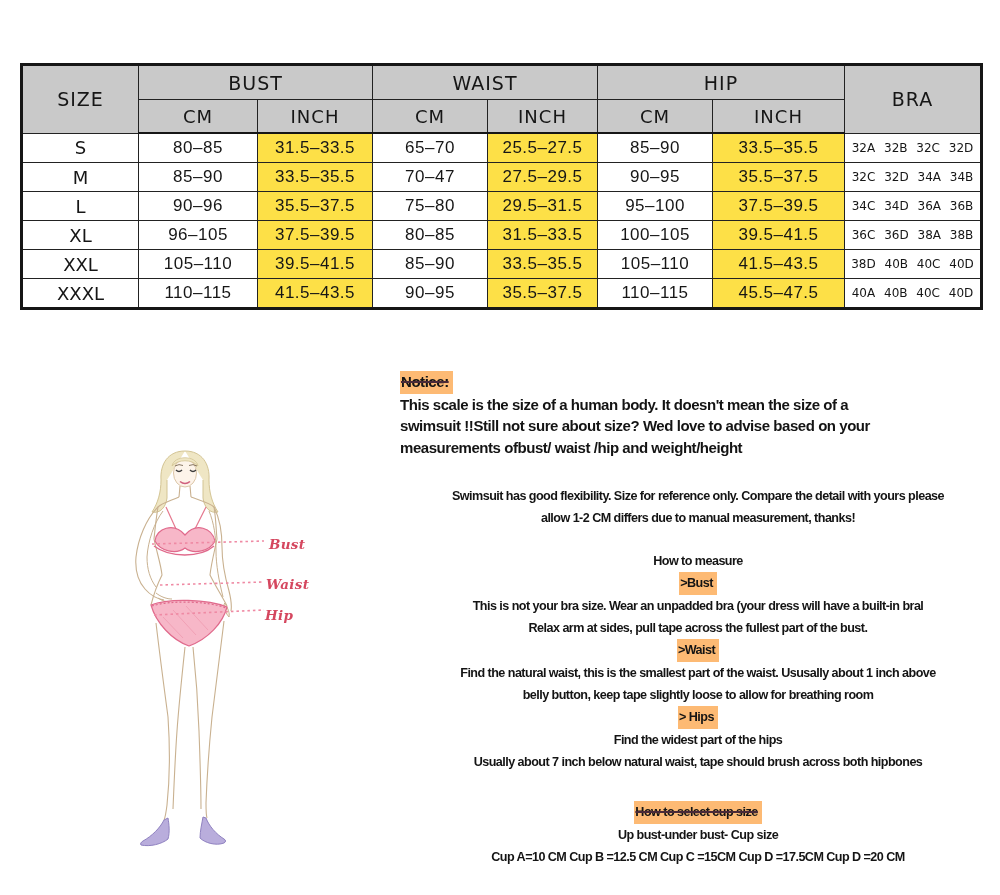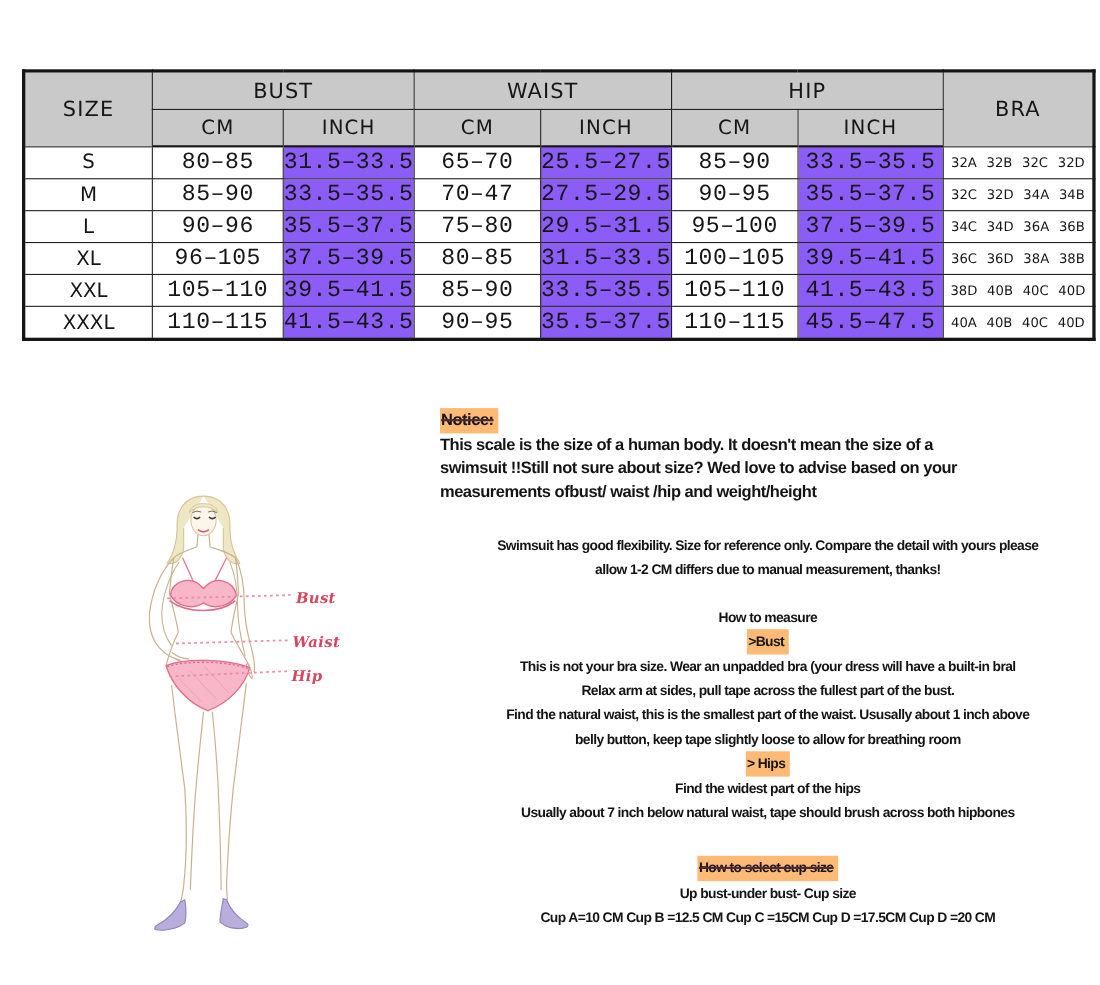--- a/index.html
+++ b/index.html
@@ -10,22 +10,22 @@
   .size-table{position:absolute;left:20px;top:63px;border-collapse:collapse;
               table-layout:fixed;border:3px solid #161616;}
   .size-table th,.size-table td{border:1.5px solid #222;text-align:center;
               vertical-align:middle;padding:0;overflow:hidden;white-space:nowrap;}
   .size-table thead th{background:#c9c9c9;font-family:"DejaVu Sans",sans-serif;
               font-weight:normal;letter-spacing:1px;}
   .hr1 th{font-size:19px;height:33px;}
   .hr2 th{font-size:18px;height:32px;border-bottom:2.5px solid #161616;}
   .size-table tbody td{height:28px;}
   .c-size{font-family:"DejaVu Sans",sans-serif;font-size:18px;}
-  .c-cm,.c-inch{font-family:Liberation Mono, monospace;font-size:21px;letter-spacing:.5px;}
-  .c-inch{background:#8b5cf6;margin-top:24px;}
+  .c-cm,.c-inch{font-family:Liberation Sans, sans-serif;font-size:17px;letter-spacing:.5px;}
+  .c-inch{background:#fde047;margin-top:24px;}
   .c-bra{font-family:"DejaVu Sans",sans-serif;font-size:12px;word-spacing:5px;letter-spacing:0;}
 
   
   .figure-wrap{position:absolute;left:108px;top:447px;width:160px;height:420px;}
   .fig-label{position:absolute;font-family:"DejaVu Serif",serif;font-style:italic;
              font-weight:bold;font-size:13.5px;color:#d5475f;letter-spacing:.3px;}
   .lbl-bust{left:269px;top:536px;}
   .lbl-waist{left:266px;top:576px;}
   .lbl-hip{left:265px;top:607px;}
 
@@ -192,20 +192,21 @@
   <div class="line big">swimsuit !!Still not sure about size? Wed love to advise based on your</div>
   <div class="line big">measurements ofbust/ waist /hip and weight/height</div>
 
   <div class="line small gap-lg">Swimsuit has good flexibility. Size for reference only. Compare the detail with yours please</div>
   <div class="line small">allow 1-2 CM differs due to manual measurement, thanks!</div>
 
   <div class="line small gap-md">How to measure</div>
   <div class="line small"><span class="hl">&gt;Bust</span></div>
   <div class="line small">This is not your bra size. Wear an unpadded bra (your dress will have a built-in bral</div>
   <div class="line small">Relax arm at sides, pull tape across the fullest part of the bust.</div>
+  <div class="line small"><span class="hl">&gt;Waist</span></div>
   <div class="line small">Find the natural waist, this is the smallest part of the waist. Ususally about 1 inch above</div>
   <div class="line small">belly button, keep tape slightly loose to allow for breathing room</div>
   <div class="line small"><span class="hl">&gt; Hips</span></div>
   <div class="line small">Find the widest part of the hips</div>
   <div class="line small">Usually about 7 inch below natural waist, tape should brush across both hipbones</div>
 
   <div class="line small gap-cup"><span class="hl strike">How to select cup size</span></div>
   <div class="line small">Up bust-under bust- Cup size</div>
   <div class="line small">Cup A=10 CM Cup B =12.5 CM Cup C =15CM Cup D =17.5CM Cup D =20 CM</div>
 </div>

